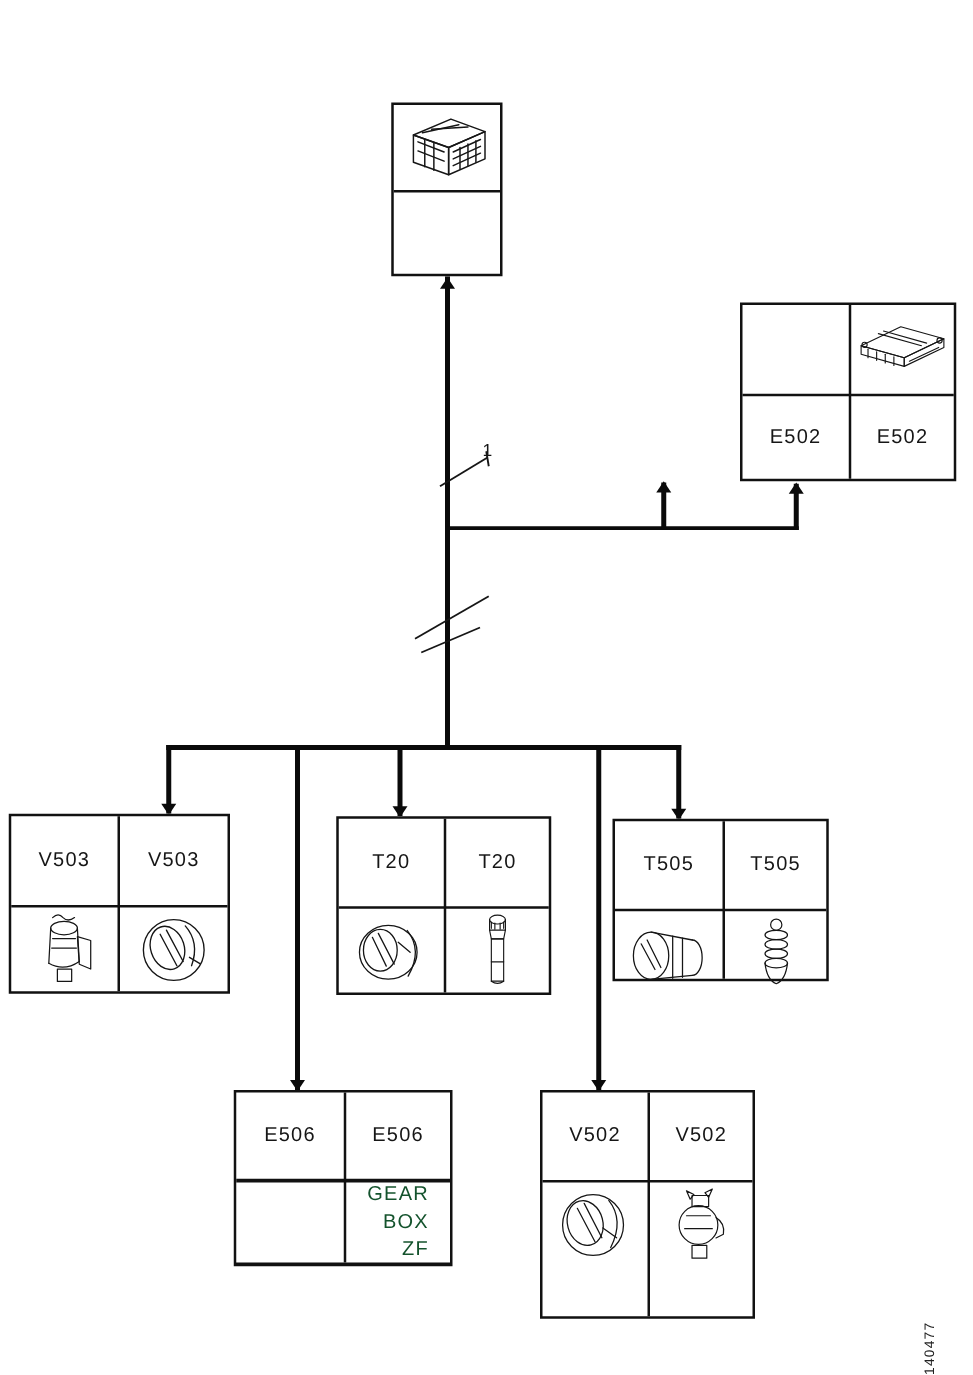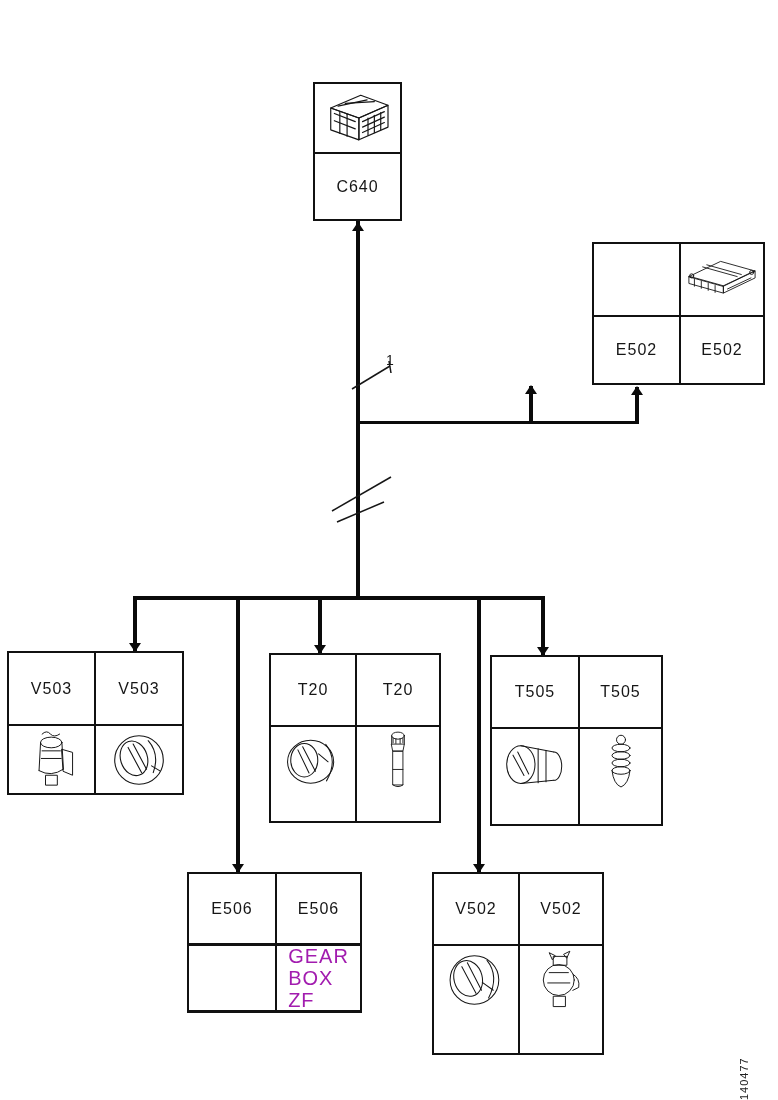--- a/index.html
+++ b/index.html
@@ -6,21 +6,21 @@
   #canvas{
     position:relative;width:778px;height:1100px;background:#ffffff;
     font-family:"Liberation Sans", sans-serif;color:#111;overflow:hidden;
   }
   
   .node{position:absolute;border:2px solid #111;background:#fff;box-sizing:border-box;}
   .cell{position:absolute;box-sizing:border-box;display:flex;align-items:center;justify-content:center;}
   .divider-h{position:absolute;left:0;right:0;height:2px;background:#111;}
   .divider-v{position:absolute;top:0;bottom:0;width:2px;background:#111;}
   .lbl{font-size:16px;letter-spacing:1px;color:#161616;}
-  .note{font-size:20px;letter-spacing:1px;line-height:22px;text-align:left;color:#a21caf;}
+  .note{font-size:16px;letter-spacing:1px;line-height:22px;text-align:right;color:#14532d;}
   
   .wire{position:absolute;background:#0a0a0a;}
   .arrow-up{position:absolute;width:0;height:0;border-left:6px solid transparent;border-right:6px solid transparent;border-bottom:9px solid #0a0a0a;}
   .arrow-down{position:absolute;width:0;height:0;border-left:6px solid transparent;border-right:6px solid transparent;border-top:9px solid #0a0a0a;}
   .wire-label{position:absolute;font-size:14px;color:#161616;}
   
   .fig-num{
     position:absolute;left:738px;top:1032px;height:68px;width:20px;
     writing-mode:vertical-rl;transform:rotate(180deg);
     font-size:11px;letter-spacing:1px;color:#222;
@@ -81,23 +81,20 @@
             <line x1="53" y1="33" x2="53" y2="52"></line>
           <line x1="60" y1="30" x2="60" y2="49"></line>
             <line x1="67" y1="27" x2="67" y2="46"></line>
           <line x1="16" y1="28" x2="39" y2="37"></line>
             <line x1="16" y1="36" x2="39" y2="45"></line>
           <line x1="22" y1="26" x2="22" y2="50"></line>
             <line x1="30" y1="29" x2="30" y2="53"></line>
         </svg>
       </span>
     </div>
-    <div class="cell" style="left:0;top:70px;width:85px;height:65px;">
-      <span class="lbl">C640</span>
-    </div>
   </div>
 
 
   <div class="node" style="left:592px;top:242px;width:173px;height:143px;">
     <div class="divider-v" style="left:85px;"></div>
     <div class="divider-h" style="top:71px;"></div>
     <div class="cell" style="left:0;top:0;width:85px;height:71px;"></div>
     <div class="cell" style="left:87px;top:0;width:82px;height:71px;">
       <span>
         <svg class="sketch" width="80" height="62" viewBox="0 0 116 78">
@@ -155,21 +152,21 @@
           <ellipse cx="31" cy="35" rx="16" ry="21" transform="rotate(-18 31 35)"></ellipse>
           <path d="M48,14 q14,16 6,38"></path>
           <line x1="24" y1="22" x2="40" y2="52"></line>
             <line x1="30" y1="18" x2="46" y2="48"></line>
           <line x1="52" y1="44" x2="62" y2="50"></line>
         </svg>
       </span>
     </div>
   </div>
 
-  <div class="node" style="left:269px;top:653px;width:172px;height:170px;">
+  <div class="node" style="left:269px;top:653px;width:172px;height:143px;">
     <div class="divider-v" style="left:84px;"></div>
     <div class="divider-h" style="top:70px;"></div>
     <div class="cell" style="left:0;top:0;width:84px;height:70px;">
       <span class="lbl">T20</span>
     </div>
     <div class="cell" style="left:86px;top:0;width:82px;height:70px;">
       <span class="lbl">T20</span>
     </div>
     <div class="cell" style="left:0;top:72px;width:84px;height:67px;">
       <span>
@@ -195,21 +192,21 @@
             <line x1="22" y1="11" x2="22" y2="18"></line>
           <path d="M6,20 h18 l-2,10 h-14 z"></path>
           <rect x="8" y="30" width="14" height="48"></rect>
           <line x1="8" y1="56" x2="22" y2="56"></line>
           <path d="M8,78 q7,5 14,0"></path>
         </svg>
       </span>
     </div>
   </div>
 
-  <div class="node" style="left:490px;top:655px;width:173px;height:171px;padding-left:30px;">
+  <div class="node" style="left:490px;top:655px;width:173px;height:130px;padding-left:30px;">
     <div class="divider-v" style="left:86px;"></div>
     <div class="divider-h" style="top:70px;"></div>
     <div class="cell" style="left:0;top:0;width:86px;height:70px;">
       <span class="lbl">T505</span>
     </div>
     <div class="cell" style="left:88px;top:0;width:81px;height:70px;">
       <span class="lbl">T505</span>
     </div>
     <div class="cell" style="left:0;top:72px;width:86px;height:67px;">
       <span>

